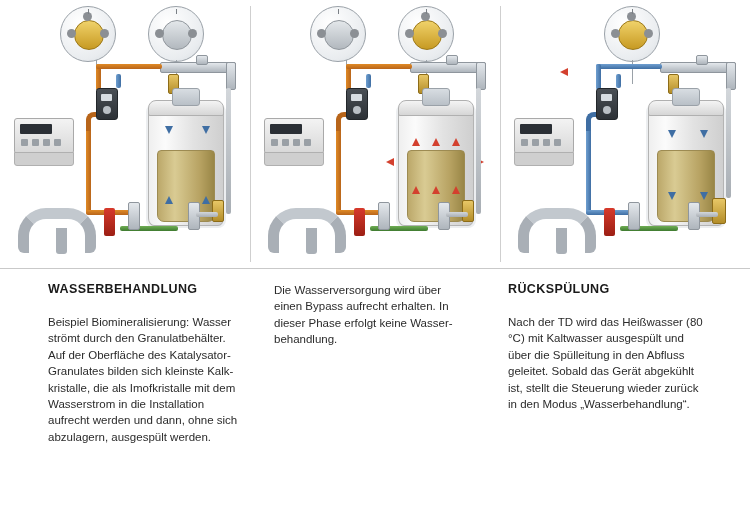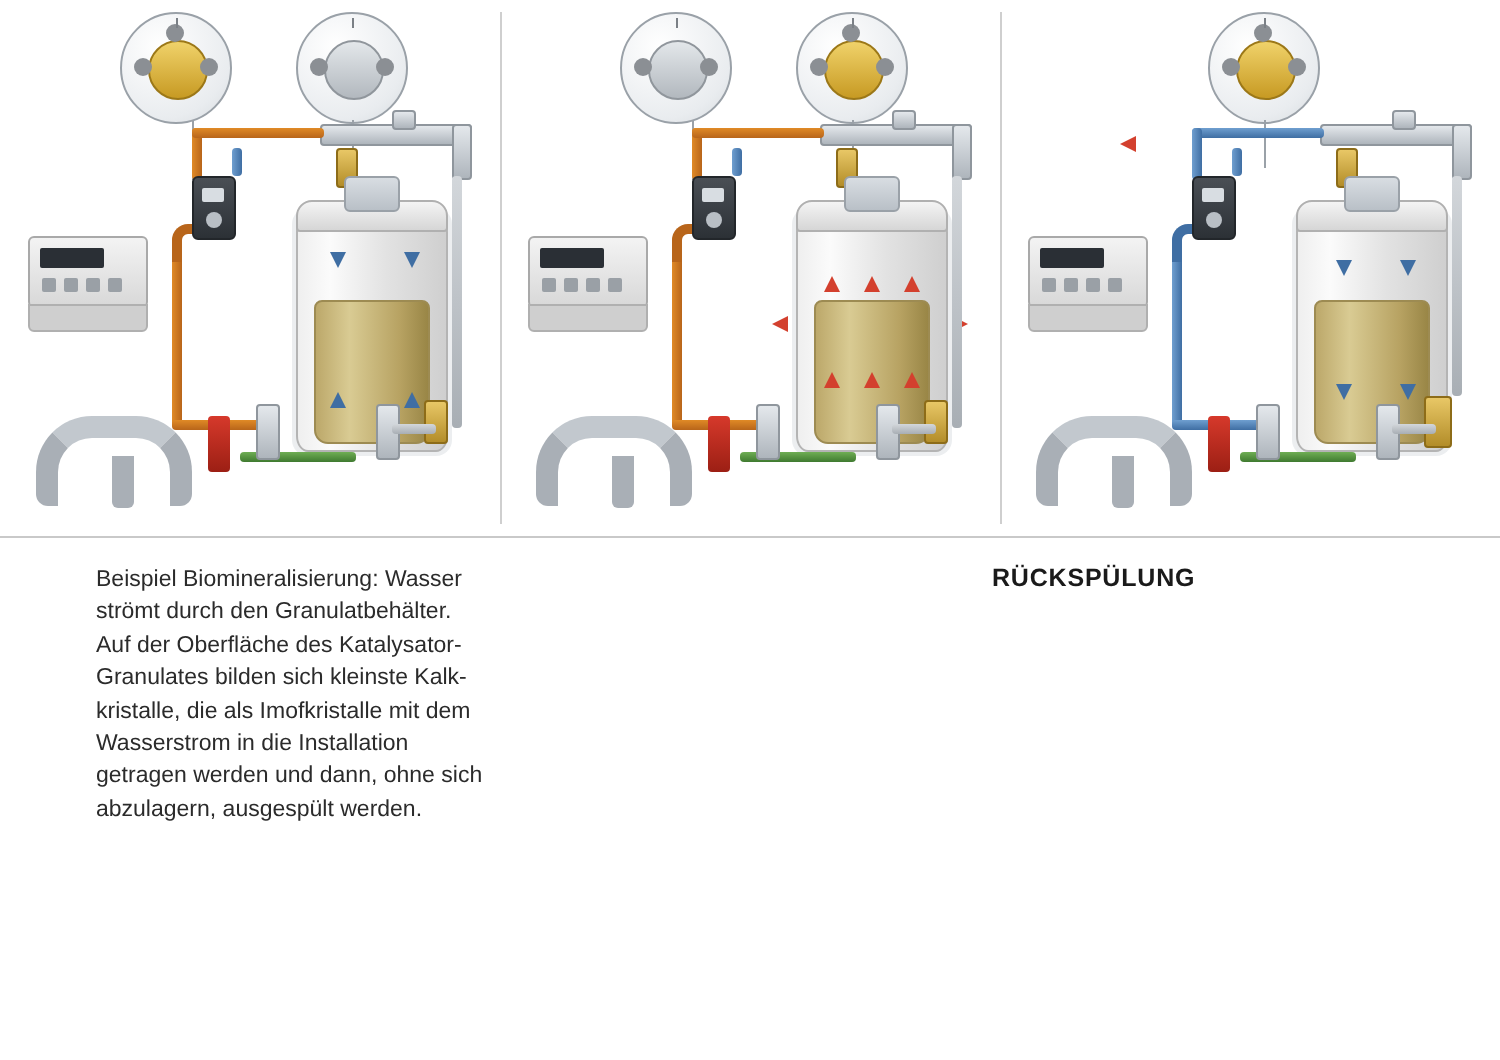--- a/index.html
+++ b/index.html
@@ -129,21 +129,21 @@
   .arrow.upb{border-left:4px solid transparent;border-right:4px solid transparent;border-bottom:8px solid #3f6ea3;}
   .arrow.left{border-top:4px solid transparent;border-bottom:4px solid transparent;border-right:8px solid #d3402e;}
   .arrow.rightr{border-top:4px solid transparent;border-bottom:4px solid transparent;border-left:8px solid #d3402e;}
 
   
   .col{
     position:absolute;top:282px;width:196px;
   }
   .col.c1{left:48px;}
   .col.c2{left:274px;}
-  .col.c3{left:496px;}
+  .col.c3{left:508px;}
   .col h3{
     margin:0 0 18px 0;
     font-size:12.5px;letter-spacing:.4px;font-weight:bold;
     text-transform:uppercase;color:#1a1a1a;
   }
   .col p{
     margin:0 0 14px 0;
     font-size:11.5px;line-height:16.4px;color:#2b2b2b;
   }
 </style>
@@ -351,23 +351,26 @@
       <div class="s fitting" style="left:128px;top:202px;width:10px;height:26px;"></div>
       <div class="s fitting" style="left:188px;top:202px;width:10px;height:26px;"></div>
       <div class="s brass" style="left:212px;top:198px;width:12px;height:24px;"></div>
       <div class="s pipe h grey" style="left:196px;top:212px;width:22px;"></div>
       <div class="s pipe v grey" style="left:226px;top:88px;height:110px;"></div>
       <div class="s pipe v bluev" style="left:116px;top:74px;height:14px;"></div>
     </div>
   </div>
 
   <div class="col c1">
-    <p>Beispiel Biomineralisierung: Wasser strömt durch den Granulatbehälter. Auf der Oberfläche des Katalysator-Granulates bilden sich kleinste Kalk-kristalle, die als Imofkristalle mit dem Wasserstrom in die Installation getragen werden und dann, ohne sich abzulagern, ausgespült werden.</p>
+    <h3>WASSERBEHANDLUNG</h3>
+    <p>Beispiel Biomineralisierung: Wasser strömt durch den Granulatbehälter. Auf der Oberfläche des Katalysator-Granulates bilden sich kleinste Kalk-kristalle, die als Imofkristalle mit dem Wasserstrom in die Installation aufrecht werden und dann, ohne sich abzulagern, ausgespült werden.</p>
   </div>
 
   <div class="col c2">
+    <p>Die Wasserversorgung wird über einen Bypass aufrecht erhalten. In dieser Phase erfolgt keine Wasser-behandlung.</p>
   </div>
 
   <div class="col c3">
     <h3>RÜCKSPÜLUNG</h3>
+    <p>Nach der TD wird das Heißwasser (80 °C) mit Kaltwasser ausgespült und über die Spülleitung in den Abfluss geleitet. Sobald das Gerät abgekühlt ist, stellt die Steuerung wieder zurück in den Modus „Wasserbehandlung“.</p>
   </div>
 
 </div>
 
 </body></html>

